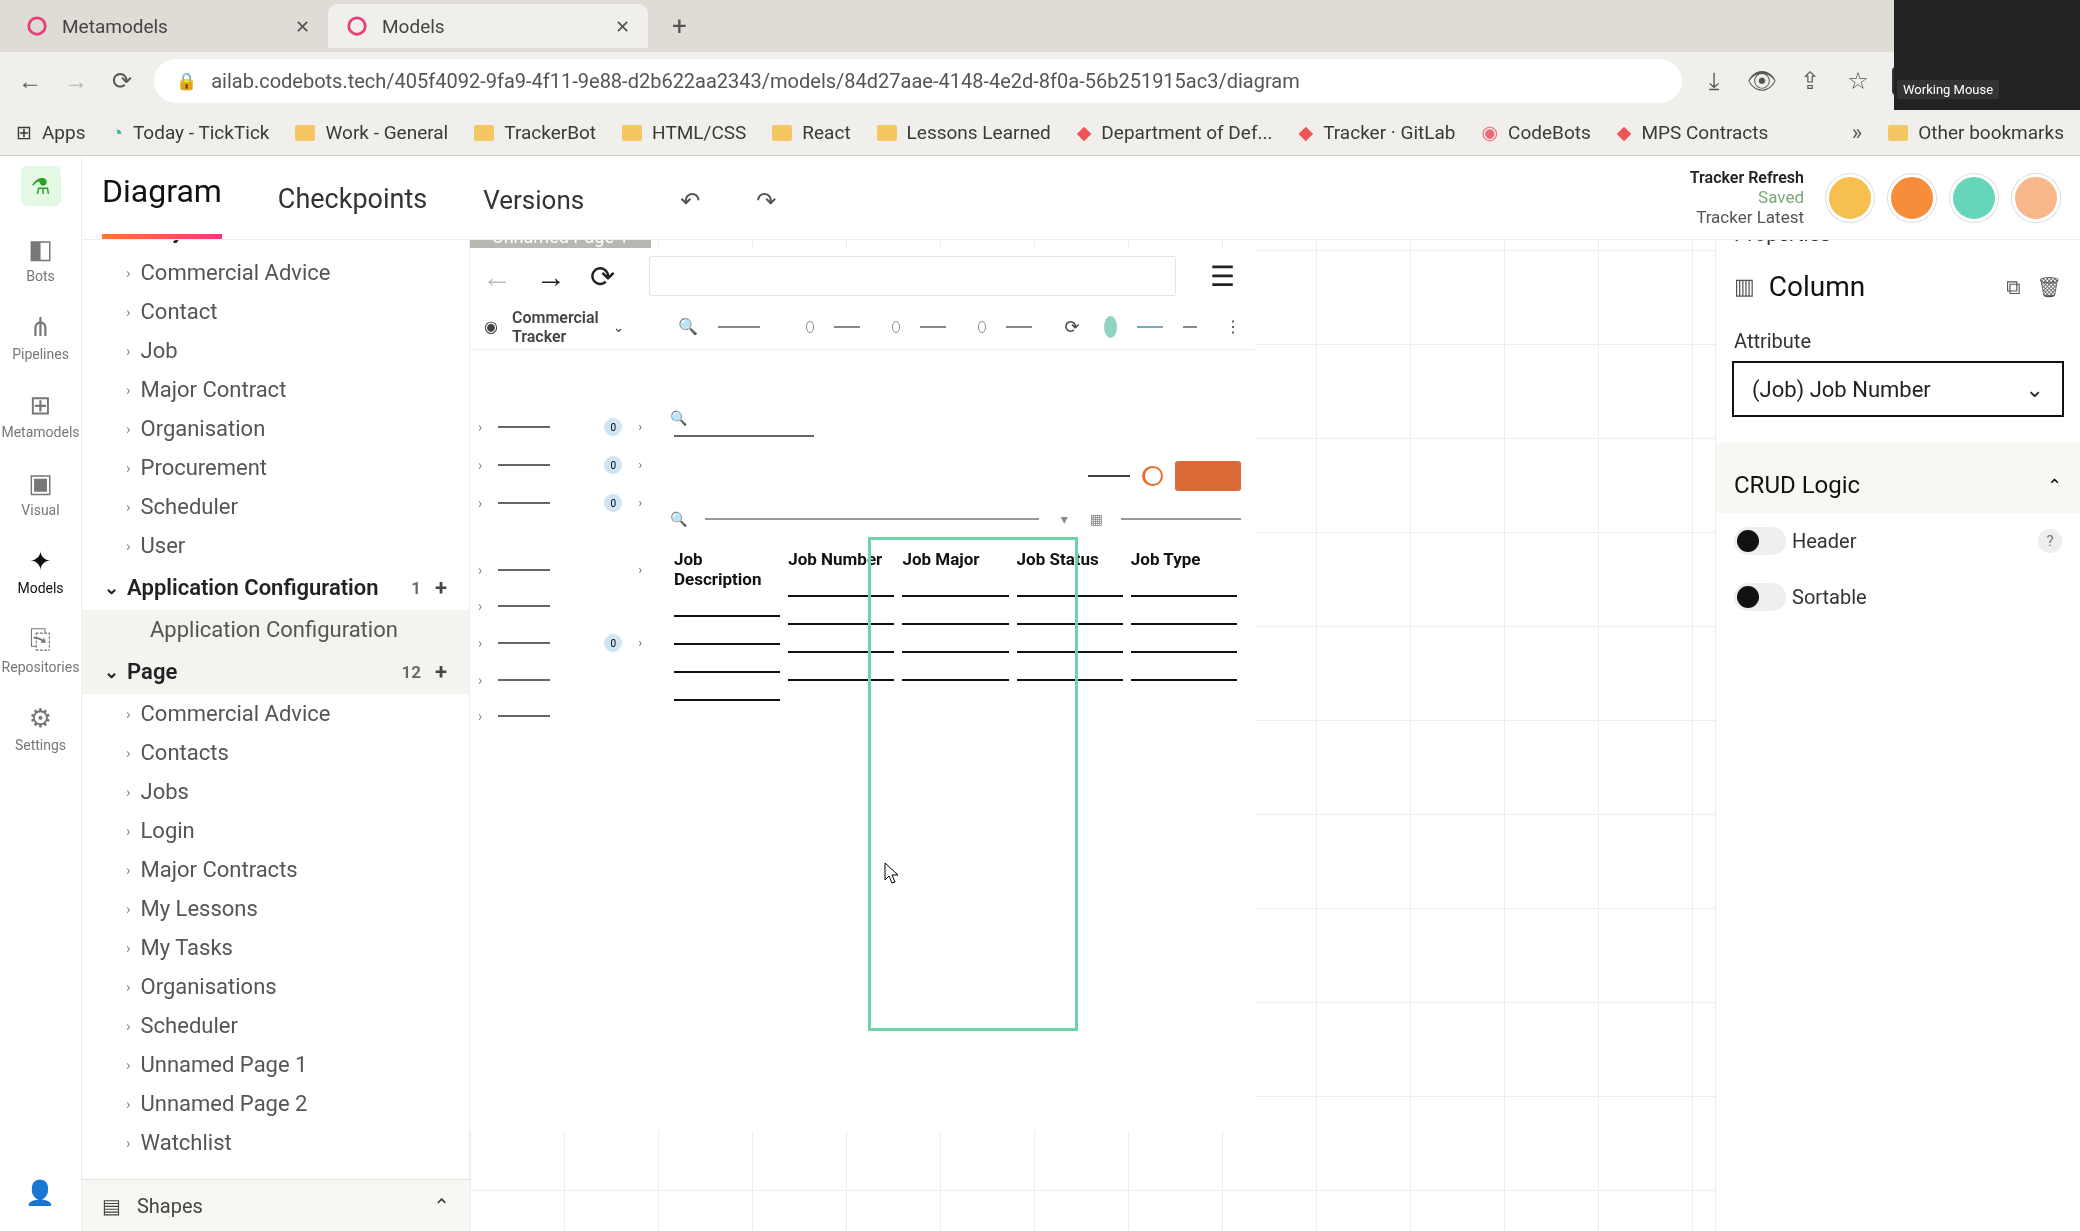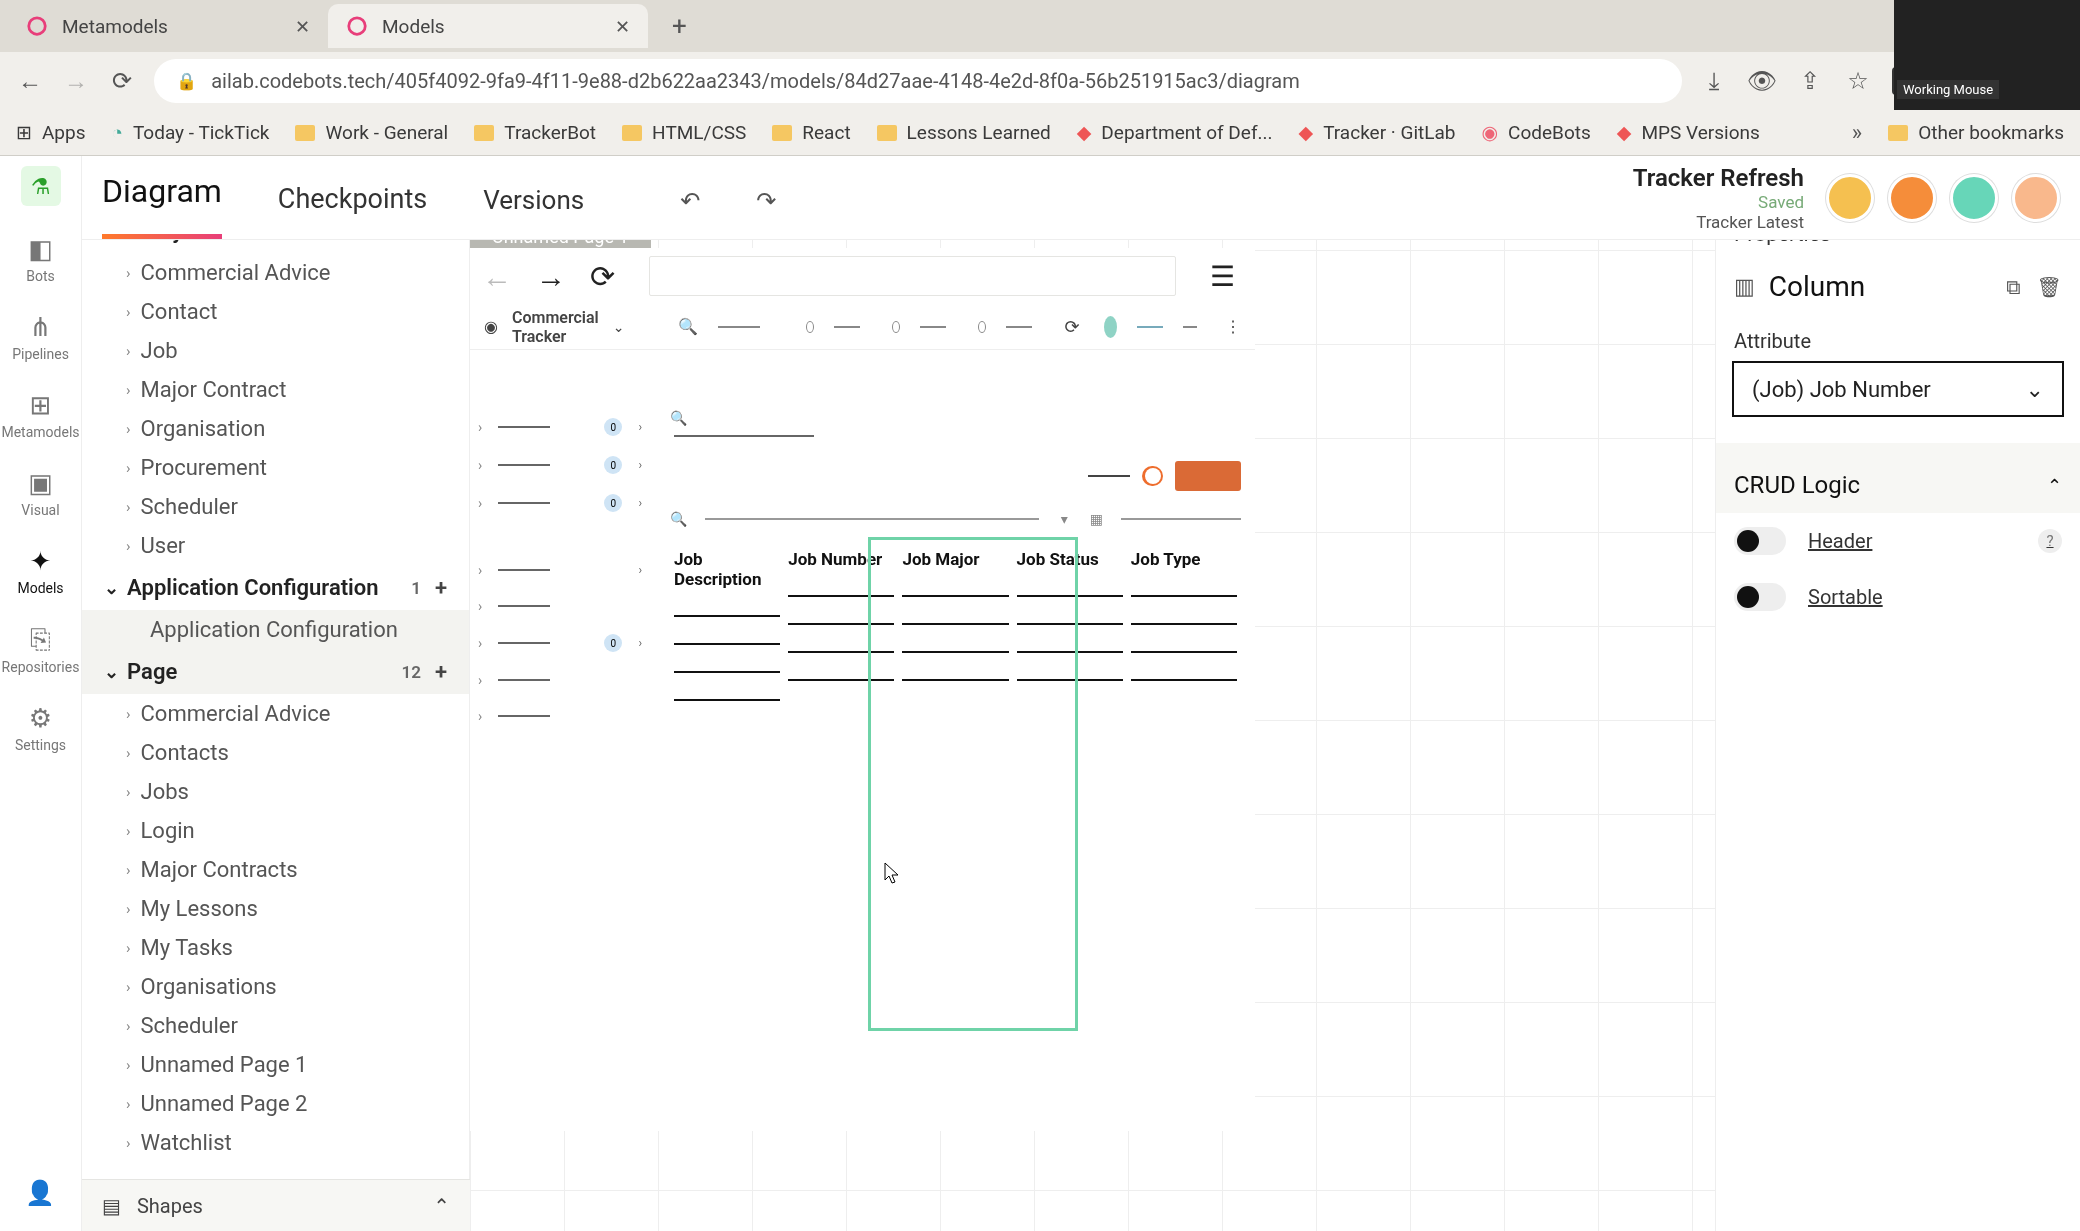--- a/index.html
+++ b/index.html
@@ -120,21 +120,21 @@
 .zoom-row .zico { font-size:20px;}
 .rsection-title { display:flex; align-items:center; padding: 14px 18px; font-size: 21px; color:#333; }
 .rsection-title .expand { margin-left:auto; font-size:18px; color:#555;}
 .obj-header { display:flex; align-items:center; padding: 10px 18px; gap: 14px; font-size: 28px; color:#111;}
 .obj-header .ico { font-size: 22px; color:#555;}
 .obj-header .acts { margin-left:auto; display:flex; gap:16px; font-size:20px; color:#555;}
 .field-label { padding: 16px 18px 8px; font-size: 20px; color:#333;}
 .field-select { margin: 0 16px; border:2px solid #111; height:56px; display:flex; align-items:center; padding: 0 18px; font-size: 22px; color:#222; justify-content:space-between;}
 .crud-header { display:flex; align-items:center; padding: 28px 18px 14px; font-size: 24px; color:#111; background:#f7f7f4; margin-top: 26px;}
 .crud-header .chev { margin-left:auto; font-size:18px;}
-.crud-row { display:flex; align-items:center; padding: 14px 18px; gap: 22px; font-size: 20px; color:#333;text-decoration:underline; }
+.crud-row { display:flex; align-items:center; padding: 14px 18px; gap: 6px; font-size: 20px; color:#333; }
 .crud-row .sw { width: 52px; height: 28px; border-radius: 14px; background:#eee; position:relative;}
 .crud-row .sw::after { content:""; position:absolute; left:3px; top:3px; width:22px; height:22px; border-radius:50%; background:#111;}
 .crud-row .help { margin-left:auto; width:24px; height:24px; border-radius:50%; background:#eee; color:#777; font-size:15px; display:flex; align-items:center; justify-content:center;}
 
 
 .fav-svg { width:22px; height:22px; }
 </style>
 </head>
 <body>
 
@@ -214,21 +214,21 @@
     <div class="bm">
         <span style="color:#e55">◆</span>
         <span>Tracker · GitLab</span>
       </div>
     <div class="bm">
         <span style="color:#e67">◉</span>
         <span>CodeBots</span>
       </div>
     <div class="bm">
         <span style="color:#e55">◆</span>
-        <span>MPS Versions</span>
+        <span>MPS Contracts</span>
       </div>
     <div class="bm-more">»</div>
     <div class="bm">
         <div class="folder"></div>
         <span>Other bookmarks</span>
       </div>
   </div>
 </div>
 
 <div class="video-overlay">
@@ -574,21 +574,21 @@
 
 <div style="position:absolute; top:156px; left:82px; right:0; height:84px; background:#fff; border-bottom:1px solid #eee; display:flex; align-items:center; padding:0 20px;">
   <div style="display:flex; gap:56px; align-items:flex-end; height:100%; padding-bottom:0;">
     <div style="font-size:32px; color:#111; padding:24px 0; border-bottom:5px solid; border-image:linear-gradient(90deg,#ff7a2a,#e83e7a) 1;">Diagram</div>
     <div style="font-size:27px; color:#333; padding:24px 0;">Checkpoints</div>
     <div style="font-size:26px; color:#333; padding:24px 0;">Versions</div>
     <div style="font-size:24px; color:#555; padding:24px 0; margin-left:40px;">↶</div>
     <div style="font-size:24px; color:#555; padding:24px 0;">↷</div>
   </div>
   <div style="margin-left:auto; text-align:right; font-size:17px; color:#555;">
-    <div style="font-size:24px; color:#222; font-weight:600;text-align:center;">Tracker Refresh</div>
+    <div style="font-size:16px; color:#222; font-weight:600;text-align:center;">Tracker Refresh</div>
     <div style="color:#7a7;">Saved</div>
     <div>Tracker Latest</div>
   </div>
   <div style="display:flex; gap:14px; margin-left:22px;">
     <div class="avatar"></div>
     <div class="avatar v2"></div>
     <div class="avatar v3"></div>
     <div class="avatar v4"></div>
   </div>
 </div>

